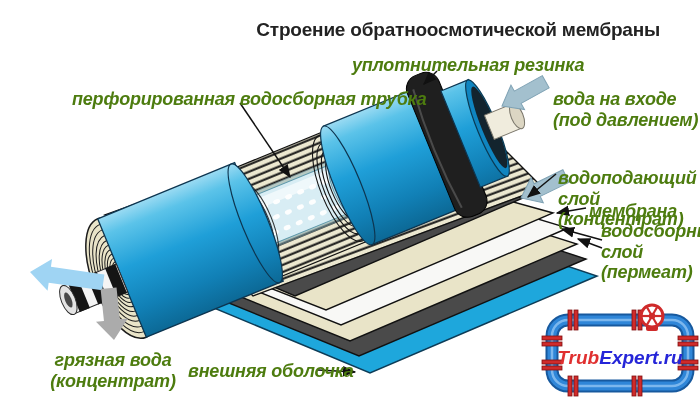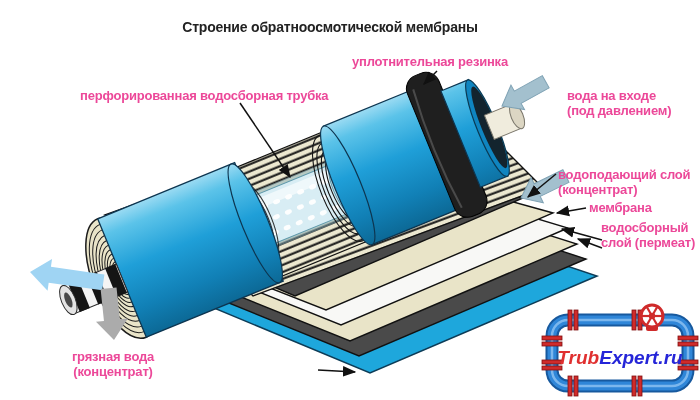--- a/index.html
+++ b/index.html
@@ -1,22 +1,22 @@
 <!DOCTYPE html>
 <html><head>
 <meta charset="utf-8">
 <style>
   html,body{margin:0;padding:0;background:#fff;}
   #stage{position:relative;width:700px;height:400px;background:#ffffff;overflow:hidden;
          font-family:"Liberation Sans","DejaVu Sans",sans-serif;}
   #stage svg{position:absolute;left:0;top:0;}
-  .lbl{position:absolute;font-weight:bold;font-size:13px;line-height:1.14;color:#ec4899;
-       white-space:pre-line;letter-spacing:-0.2px;}
-  .title{position:absolute;left:0;top:19px;width:660px;text-align:center;font-weight:bold;
-         font-size:14px;color:#222;letter-spacing:-0.2px;}
+  .lbl{position:absolute;font-weight:bold;font-size:18px;line-height:1.14;color:#4d7c0f;
+       white-space:pre-line;letter-spacing:-0.2px;font-style:italic;}
+  .title{position:absolute;left:0;top:19px;width:660px;text-align:right;font-weight:bold;
+         font-size:19px;color:#222;letter-spacing:-0.2px;}
   .center{text-align:center;margin-top:16px;}
 </style>
 </head>
 <body>
 
 <div id="stage">
 
 <svg width="700" height="400" viewBox="0 0 700 400">
   <defs>
     <linearGradient id="cyl" gradientUnits="userSpaceOnUse" x1="0" y1="206" x2="0" y2="348">
@@ -167,24 +167,25 @@
       </g>
       <circle r="3.2" fill="#cf2b2b"></circle>
     </g>
     <text x="620" y="364" text-anchor="middle" font-size="19" font-weight="bold" font-style="italic" font-family="Liberation Sans, DejaVu Sans, sans-serif">
       <tspan fill="#e03030">Trub</tspan><tspan fill="#2525d8">Expert.ru</tspan>
     </text>
   </g>
 </svg>
 
   <div class="title">Строение обратноосмотической мембраны</div>
-  <div class="lbl" style="left:80px;top:89px;">перфорированная водосборная трубка</div>
+  <div class="lbl" style="left:72px;top:89px;">перфорированная водосборная трубка</div>
   <div class="lbl" style="left:352px;top:55px;">уплотнительная резинка</div>
-  <div class="lbl" style="left:553px;top:89px;margin-left:14px;">вода на входе
+  <div class="lbl" style="left:553px;top:89px;">вода на входе
 (под давлением)</div>
   <div class="lbl" style="left:558px;top:168px;">водоподающий слой
 (концентрат)</div>
   <div class="lbl" style="left:589px;top:201px;">мембрана</div>
   <div class="lbl" style="left:601px;top:221px;">водосборный
 слой (пермеат)</div>
   <div class="lbl center" style="left:48px;top:334px;width:130px;">грязная вода
 (концентрат)</div>
+  <div class="lbl" style="left:188px;top:361px;">внешняя оболочка</div>
 </div>
 
 </body></html>

